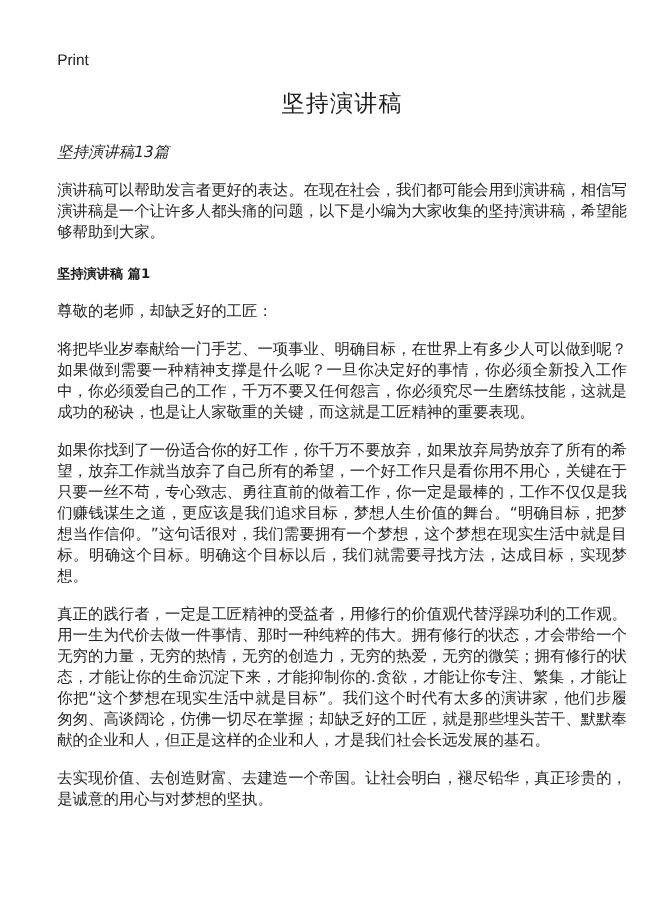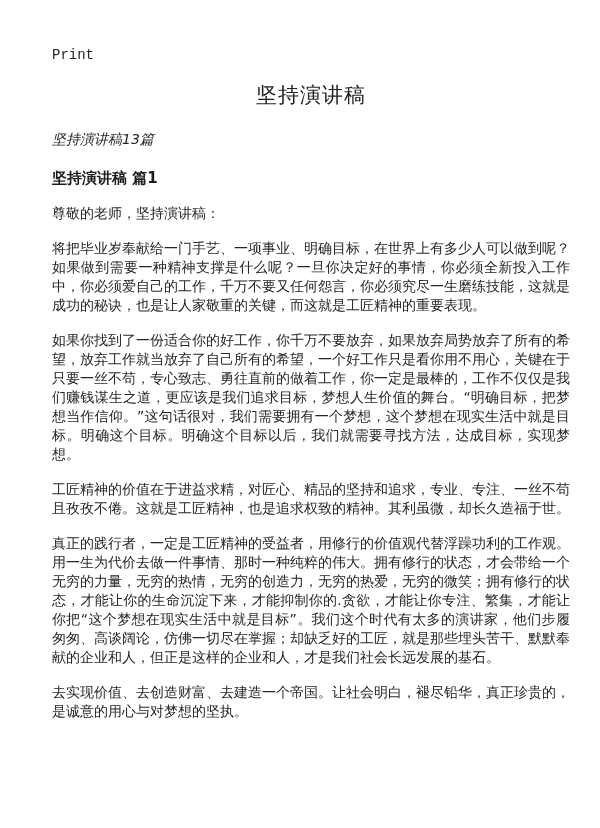--- a/index.html
+++ b/index.html
@@ -14,21 +14,21 @@
     -webkit-font-smoothing: antialiased;
   }
   .page {
     box-sizing: border-box;
     width: 600px;
     min-height: 828px;
     background: #ffffff;
     padding: 44px 30px 60px 52px;
   }
   .print-link {
-    font-family: Liberation Mono, monospace;
+    font-family: Liberation Sans, sans-serif;
     font-size: 14px;
     color: #222222;
     display: inline-block;
     margin: 0 0 10px 0;
     cursor: pointer;
   }
   h1.doc-title {
     font-size: 21px;
     font-weight: normal;
     text-align: center;
@@ -44,49 +44,49 @@
   }
   p.body-text {
     font-size: 14px;
     line-height: 19px;
     margin: 0 0 16px 0;
     text-align: justify;
     word-break: break-all;
     color: #262626;
   }
   h2.section-heading {
-    font-size: 15px;
+    font-size: 12px;
     font-weight: bold;
     color: #1d1d1d;
     margin: 20px 0 16px 0;
   }
   p.single-line {
     margin: 0 0 16px 0;
   }
 </style>
 </head>
 <body>
 
 <div class="page">
 
   <a class="print-link">Print</a>
 
   <h1 class="doc-title">坚持演讲稿</h1>
 
   <div class="doc-subtitle">坚持演讲稿13篇</div>
 
+  <p class="body-text">演讲稿可以帮助发言者更好的表达。在现在社会，我们都可能会用到演讲稿，相信写演讲稿是一个让许多人都头痛的问题，以下是小编为大家收集的坚持演讲稿，希望能够帮助到大家。</p>
 
   <h2 class="section-heading">坚持演讲稿 篇1</h2>
 
-  <p class="body-text single-line">尊敬的老师，坚持演讲稿：</p>
+  <p class="body-text single-line">尊敬的老师，却缺乏好的工匠：</p>
 
 
   <p class="body-text">将把毕业岁奉献给一门手艺、一项事业、明确目标，在世界上有多少人可以做到呢？如果做到需要一种精神支撑是什么呢？一旦你决定好的事情，你必须全新投入工作中，你必须爱自己的工作，千万不要又任何怨言，你必须究尽一生磨练技能，这就是成功的秘诀，也是让人家敬重的关键，而这就是工匠精神的重要表现。</p>
 
   <p class="body-text">如果你找到了一份适合你的好工作，你千万不要放弃，如果放弃局势放弃了所有的希望，放弃工作就当放弃了自己所有的希望，一个好工作只是看你用不用心，关键在于只要一丝不苟，专心致志、勇往直前的做着工作，你一定是最棒的，工作不仅仅是我们赚钱谋生之道，更应该是我们追求目标，梦想人生价值的舞台。“明确目标，把梦想当作信仰。”这句话很对，我们需要拥有一个梦想，这个梦想在现实生活中就是目标。明确这个目标。明确这个目标以后，我们就需要寻找方法，达成目标，实现梦想。</p>
 
-  <p class="body-text">工匠精神的价值在于进益求精，对匠心、精品的坚持和追求，专业、专注、一丝不苟且孜孜不倦。这就是工匠精神，也是追求权致的精神。其利虽微，却长久造福于世。</p>
 
   <p class="body-text">真正的践行者，一定是工匠精神的受益者，用修行的价值观代替浮躁功利的工作观。用一生为代价去做一件事情、那时一种纯粹的伟大。拥有修行的状态，才会带给一个无穷的力量，无穷的热情，无穷的创造力，无穷的热爱，无穷的微笑；拥有修行的状态，才能让你的生命沉淀下来，才能抑制你的.贪欲，才能让你专注、繁集，才能让你把“这个梦想在现实生活中就是目标”。我们这个时代有太多的演讲家，他们步履匆匆、高谈阔论，仿佛一切尽在掌握；却缺乏好的工匠，就是那些埋头苦干、默默奉献的企业和人，但正是这样的企业和人，才是我们社会长远发展的基石。</p>
 
   <p class="body-text">去实现价值、去创造财富、去建造一个帝国。让社会明白，褪尽铅华，真正珍贵的，是诚意的用心与对梦想的坚执。</p>
 
 </div>
 
 </body></html>

